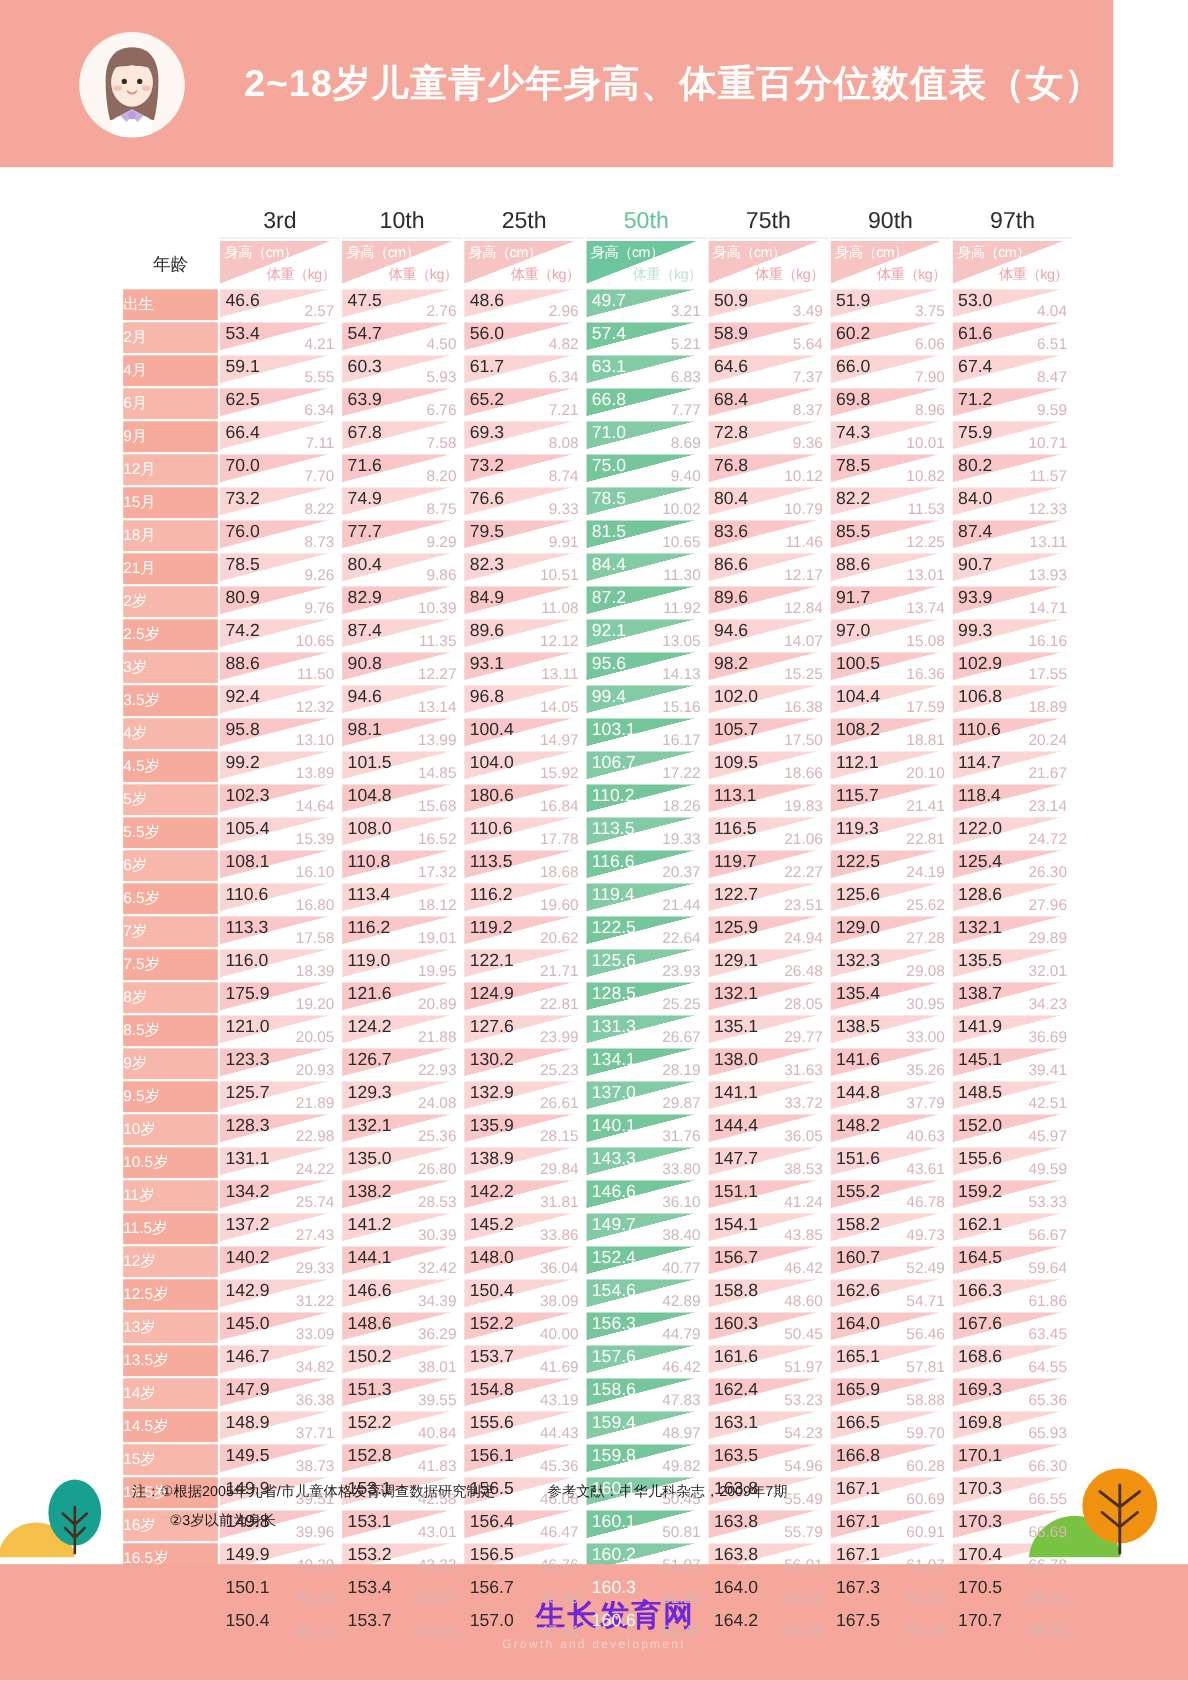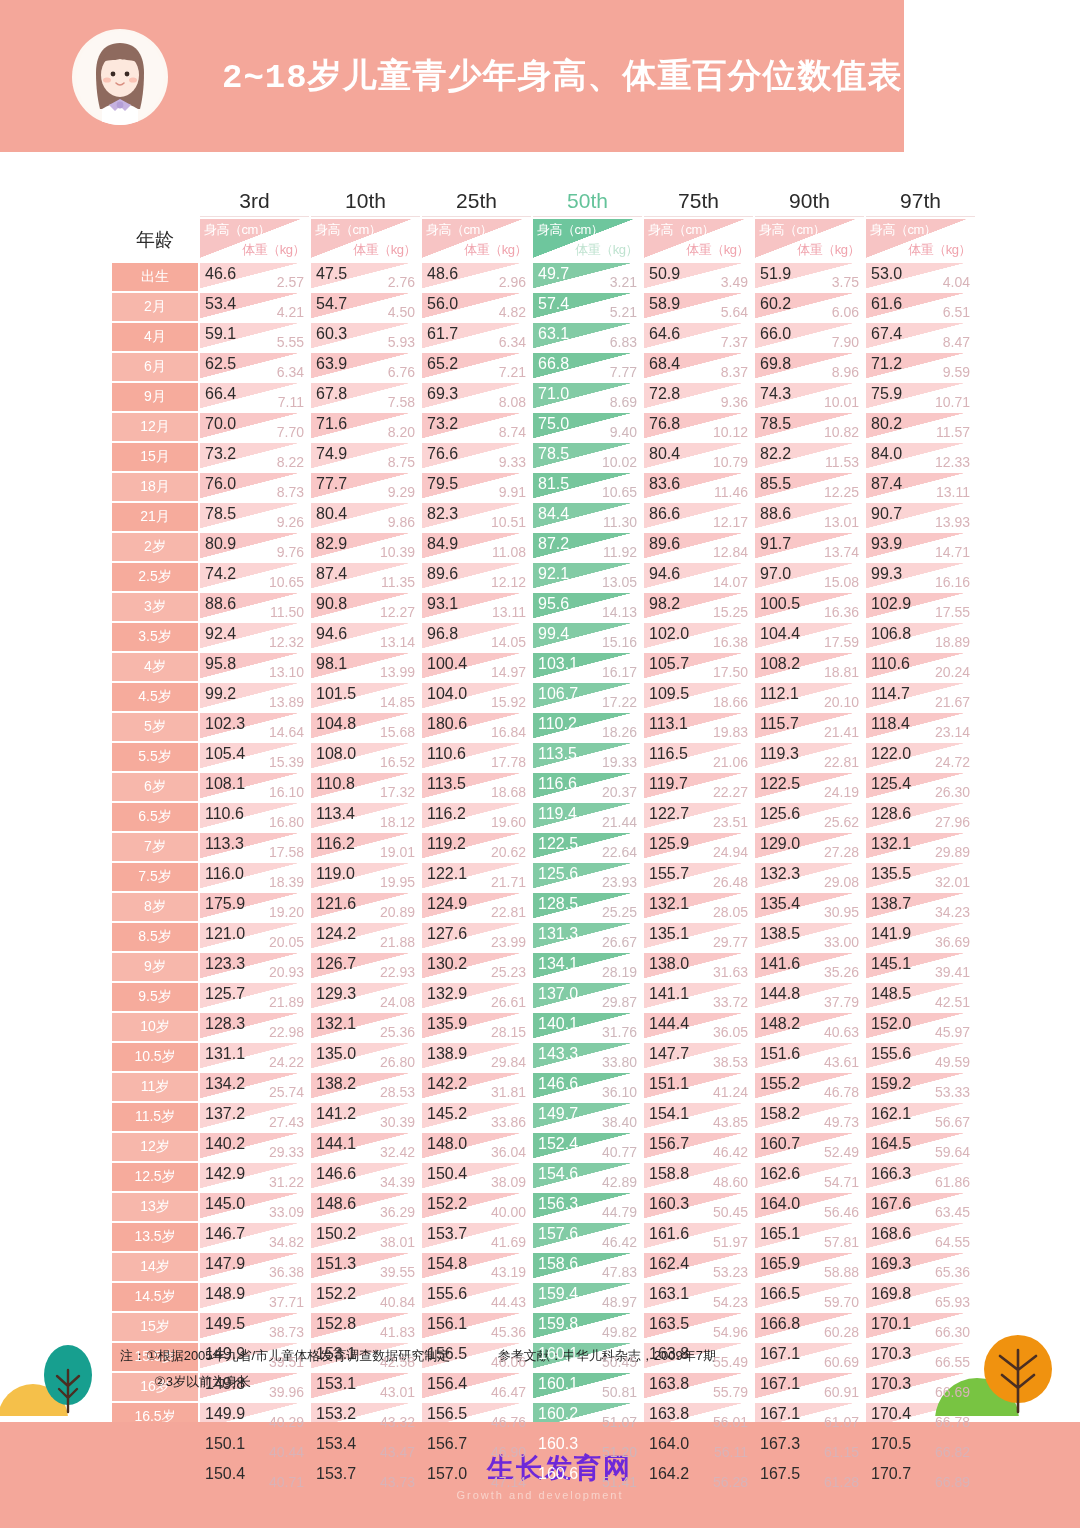--- a/index.html
+++ b/index.html
@@ -6,23 +6,22 @@
   html, body {
     width: 1080px; height: 1528px;
     font-family: "Liberation Sans", "DejaVu Sans", sans-serif;
     background: #ffffff;
     overflow: hidden;
   }
   #page { position: relative; width: 1080px; height: 1528px; background:#fff; }
 
   
   .banner {
-    position: absolute; left: 0; top: 0; width: 904px; height: 152px;
+    position: absolute; left: 0; top: 0; width: 1012px; height: 152px;
     background: #f4a79a;
-    font-family: Liberation Mono, monospace;
   }
   .avatar {
     position: absolute; left: 72px; top: 29px; width: 96px; height: 96px;
     border-radius: 50%; background: #fdf7f2; overflow: hidden;
   }
   .banner-title {
     position: absolute; left: 222px; top: 0; height: 152px;
     display: flex; align-items: center;
     color: #ffffff; font-size: 34px; font-weight: bold; letter-spacing: 1px;
     white-space: nowrap;
@@ -41,21 +40,21 @@
   th.pct-name {
     height: 32px; background: #ffffff; color: #2b2b2b;
     font-size: 21px; font-weight: normal; text-align: center; vertical-align: middle;
     border-bottom: 1px solid #f1dede;
   }
   th.pct-name.green { color: #64c39a; }
   th.corner-blank { background: #ffffff; height: 32px; border: 0; }
 
   
   th.age-head {
-    background: #ffffff; color: #2b2b2b; font-size: 19px; font-weight: normal;
+    background: #ffffff; color: #2b2b2b; font-size: 16px; font-weight: normal;
     vertical-align: middle; text-align: center; height: 42px;
   }
   th.sub {
     position: relative; height: 42px; padding: 0; overflow: hidden;
     background: #ffffff; vertical-align: top;
   }
   th.sub .band {
     position: absolute; inset: 0;
     background: linear-gradient(to bottom right,
        #f7c4c4 0%, #f7c4c4 46%, rgba(255,255,255,0) 46.4%, rgba(255,255,255,0) 100%);
@@ -70,21 +69,21 @@
   }
   th.sub .w-lab {
     position: absolute; right: 4px; bottom: 2px; font-size: 13px; font-weight: normal;
     color: #f0a3ad; letter-spacing: -0.5px; z-index: 2;
   }
   th.sub.green-sub .w-lab { color: #bfe3d0; }
 
   
   td.age {
     background: #f6ab9c; color: #ffffff; font-size: 14px;
-    text-align: center; vertical-align: middle; height: 28px;
+    text-align: left; vertical-align: middle; height: 28px;
   }
   td.age.alt { background: #f7b7ab; }
 
   
   td.cell {
     position: relative; padding: 0; height: 28px; overflow: hidden;
     background: #ffffff;
   }
   td.cell .band {
     position: absolute; inset: 0;
@@ -1002,21 +1001,21 @@
               <span class="ht">122.1</span>
               <span class="wt">21.71</span>
             </td>
             <td class="cell green">
               <div class="band"></div>
               <span class="ht">125.6</span>
               <span class="wt">23.93</span>
             </td>
             <td class="cell">
               <div class="band"></div>
-              <span class="ht">155.7</span>
+              <span class="ht">129.1</span>
               <span class="wt">26.48</span>
             </td>
             <td class="cell">
               <div class="band"></div>
               <span class="ht">132.3</span>
               <span class="wt">29.08</span>
             </td>
             <td class="cell">
               <div class="band"></div>
               <span class="ht">135.5</span>

